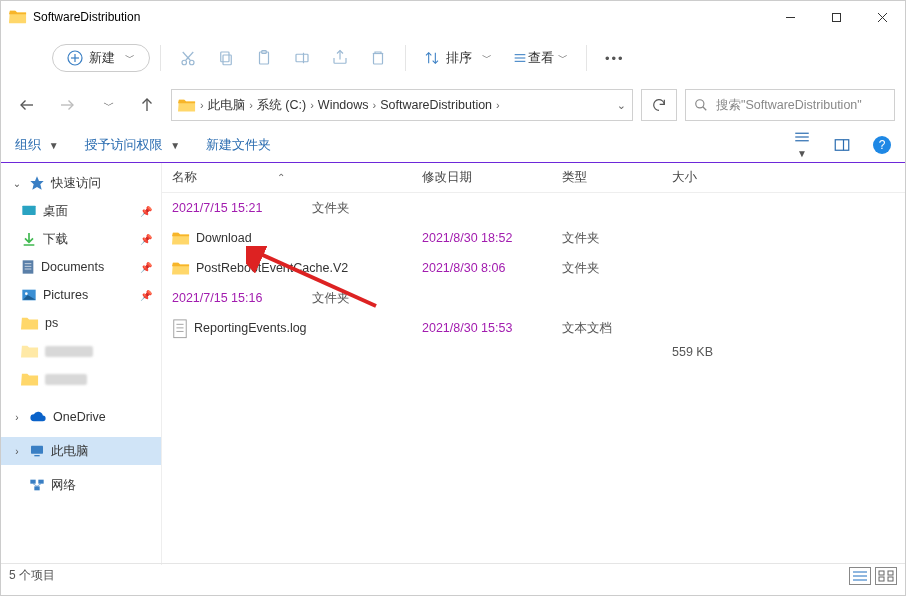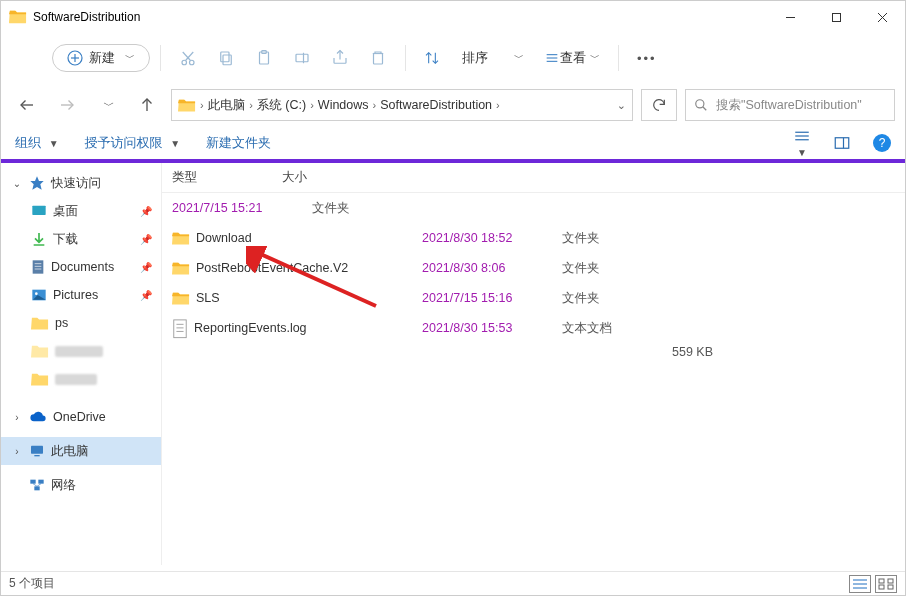--- a/index.html
+++ b/index.html
@@ -26,29 +26,29 @@
   .navrow { height:44px; display:flex; align-items:center; padding:0 10px; gap:8px; }
   .navarrow { width:32px; height:32px; display:flex; align-items:center; justify-content:center; color:#666; }
   .addrbar { flex:1; height:32px; border:1px solid #d0d0d0; display:flex; align-items:center; padding:0 6px; gap:4px; }
   .crumb { display:flex; align-items:center; gap:4px; color:#333; font-size:12.5px; }
   .crumb-sep { color:#666; font-size:11px; }
   .addrbar .spacer { flex:1; }
   .addr-refresh { width:36px; height:32px; border:1px solid #d0d0d0; display:flex; align-items:center; justify-content:center; }
   .searchbox { width:210px; height:32px; border:1px solid #d0d0d0; display:flex; align-items:center; padding:0 8px; color:#888; font-size:12.5px; gap:8px; }
 
   
-  .cmdbar { height:36px; display:flex; align-items:center; padding:0 14px; gap:26px; color:#2a6cb0; font-size:13px; border-bottom:4px solid #6d28d9; }
+  .cmdbar { height:36px; display:flex; align-items:center; padding:0 14px; gap:26px; color:#2a6cb0; font-size:13px; border-bottom:1px solid #6d28d9; }
   .cmdbar .right { margin-left:auto; display:flex; align-items:center; gap:22px; }
   .helpicon { width:18px; height:18px; border-radius:50%; background:#1e88e5; color:#fff; display:flex; align-items:center; justify-content:center; font-size:12px; }
 
   
   .main { display:flex; height:402px; position:relative; }
   .sidebar { width:160px; padding-top:6px; overflow:hidden; }
   .side-item { display:flex; align-items:center; height:28px; padding-left:10px; gap:6px; font-size:12.5px; color:#333; white-space:nowrap; }
-  .side-sub { padding-left:30px; }
+  .side-sub { padding-left:20px; }
   .side-pin { margin-left:auto; margin-right:8px; color:#777; font-size:10px; }
   .side-exp { width:12px; color:#555; font-size:10px; text-align:center; }
   .side-selected { background:#d0e4f7; }
 
   .filepane { flex:1; border-left:1px solid #eee; position:relative; }
   .filehead { height:30px; display:flex; align-items:center; border-bottom:1px solid #eee; font-size:12.5px; color:#444; }
   .filehead .col { padding-left:10px; }
   .filehead .sortup { font-size:10px; color:#666; margin-left:4px; }
   .col-name { width:250px; display:flex; align-items:center; }
   .col-date { width:140px; }
@@ -59,21 +59,21 @@
   .row .cell { padding-left:10px; }
   .row .cell-name { width:250px; display:flex; align-items:center; gap:6px; }
   .row .cell-date { width:140px; color:#a21caf; }
   .row .cell-type { width:110px; color:#555; }
   .row .cell-size { width:100px; color:#555;margin-top:48px; }
 
   
   .redarrow { position:absolute; left:245px; top:245px; pointer-events:none; }
 
   
-  .statusbar { position:absolute; bottom:0; left:0; right:0; height:24px; border-top:1px solid #e5e5e5; display:flex; align-items:center; padding:0 8px; font-size:12px; color:#555; }
+  .statusbar { position:absolute; bottom:8px; left:0; right:0; height:24px; border-top:1px solid #e5e5e5; display:flex; align-items:center; padding:0 8px; font-size:12px; color:#555; }
   .statusbar .viewbtns { margin-left:auto; display:flex; gap:4px; }
   .viewbtn { width:22px; height:18px; border:1px solid #888; display:flex; }
 
   
   .foldersvg { width:18px; height:16px; }
   .filesvg { width:16px; height:18px; }
 
   svg { display:block; }
   .blurbox { background:#d8d8d8; filter:blur(1px); border-radius:2px; height:11px; }
 </style>
@@ -153,21 +153,21 @@
       </svg>
     </div>
   <div class="tb-btn">
       <svg width="18" height="18" viewBox="0 0 24 24" fill="none" stroke="#9bb9d4" stroke-width="1.6">
         <polyline points="5 6 19 6"></polyline>
         <path d="M8 6V4h8v2"></path>
         <rect x="6" y="6" width="12" height="14" rx="1"></rect>
       </svg>
     </div>
   <div class="tb-sep"></div>
-  <div class="tb-btn" style="gap:22px;">
+  <div class="tb-btn" style="gap:6px;">
     <svg width="16" height="16" viewBox="0 0 24 24" fill="none" stroke="#3a7fc4" stroke-width="1.6">
         <line x1="7" y1="4" x2="7" y2="20"></line>
         <polyline points="3 8 7 4 11 8"></polyline>
         <line x1="17" y1="4" x2="17" y2="20"></line>
         <polyline points="13 16 17 20 21 16"></polyline>
       </svg>
     <span class="tb-label">排序</span>
     <span class="chev">﹀</span>
   </div>
   <div class="tb-btn" style="">
@@ -353,20 +353,25 @@
           <rect x="8" y="12" width="8" height="6" fill="#3a7fc4"></rect>
           <line x1="6" y1="8" x2="12" y2="12" stroke="#3a7fc4"></line>
           <line x1="18" y1="8" x2="12" y2="12" stroke="#3a7fc4"></line>
         </svg>
         <span>网络</span>
       </div>
   </div>
 
   <div class="filepane">
     <div class="filehead">
+      <div class="col col-name">
+          <span>名称</span>
+          <span class="sortup" style="margin-left:80px;">⌃</span>
+        </div>
+      <div class="col col-date">修改日期</div>
       <div class="col col-type">类型</div>
       <div class="col col-size">大小</div>
     </div>
 
     <div class="row">
       <div class="cell cell-date">2021/7/15 15:21</div>
       <div class="cell cell-type">文件夹</div>
       <div class="cell cell-size"></div>
     </div>
     <div class="row">
@@ -391,29 +396,20 @@
               <path d="M1 3 h6 l2 2 h10 v2 h-19 z" fill="#f7b52a"></path>
             </svg>
           </span>
           <span>PostRebootEventCache.V2</span>
         </div>
       <div class="cell cell-date">2021/8/30 8:06</div>
       <div class="cell cell-type">文件夹</div>
       <div class="cell cell-size"></div>
     </div>
     <div class="row">
-      <div class="cell cell-name">
-          <span class="foldersvg">
-            <svg viewBox="0 0 20 18">
-              <path d="M1 3 h6 l2 2 h10 v11 h-19 z" fill="#ffd76a"></path>
-              <path d="M1 3 h6 l2 2 h10 v2 h-19 z" fill="#f7b52a"></path>
-            </svg>
-          </span>
-          <span>SLS</span>
-        </div>
       <div class="cell cell-date">2021/7/15 15:16</div>
       <div class="cell cell-type">文件夹</div>
       <div class="cell cell-size"></div>
     </div>
     <div class="row">
       <div class="cell cell-name">
           <span class="filesvg">
             <svg viewBox="0 0 18 22">
               <rect x="2" y="1" width="14" height="20" fill="#fff" stroke="#999"></rect>
               <line x1="5" y1="6" x2="13" y2="6" stroke="#999"></line>

